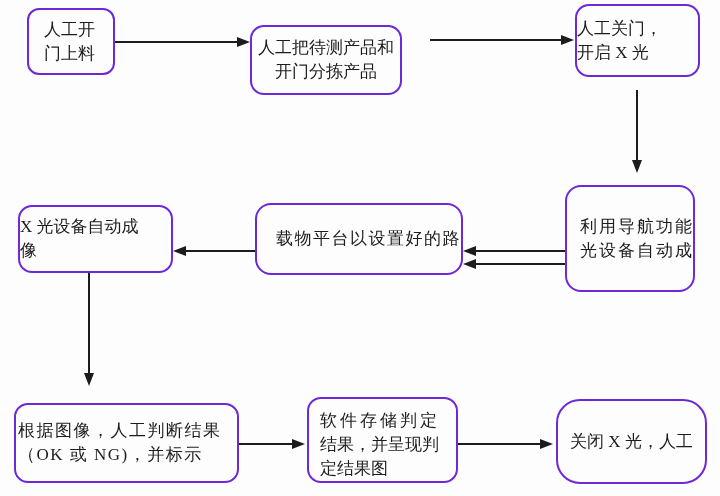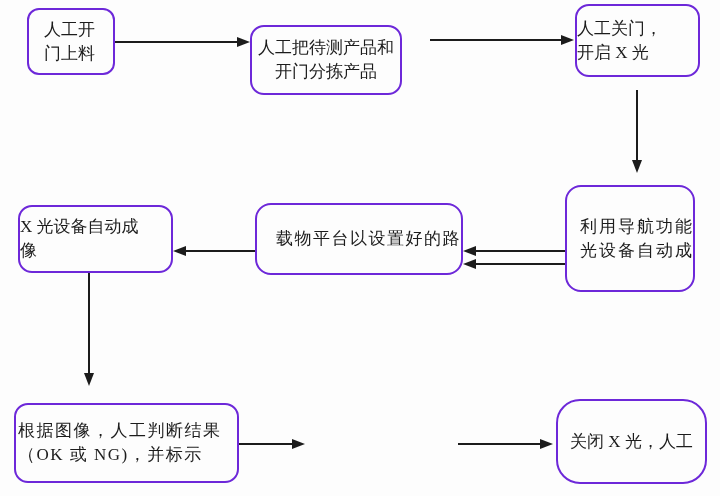--- a/index.html
+++ b/index.html
@@ -70,20 +70,25 @@
   <div class="node" id="n6">
     <span>X 光设备自动成</span>
     <span>像</span>
   </div>
 
   <div class="node" id="n7">
     <span>根据图像，人工判断结果</span>
     <span>（OK 或 NG)，并标示</span>
   </div>
 
+  <div class="node" id="n8">
+    <span>软件存储判定</span>
+    <span>结果，并呈现判</span>
+    <span>定结果图</span>
+  </div>
 
   <div class="node" id="n9">
     <span>关闭 X 光，人工</span>
   </div>
 
   <div class="hline" style="left:115px;top:41px;width:122px;"></div>
   <div class="head-r" style="left:237px;top:37px;"></div>
 
   <div class="hline" style="left:430px;top:39px;width:131px;"></div>
   <div class="head-r" style="left:561px;top:35px;"></div>

